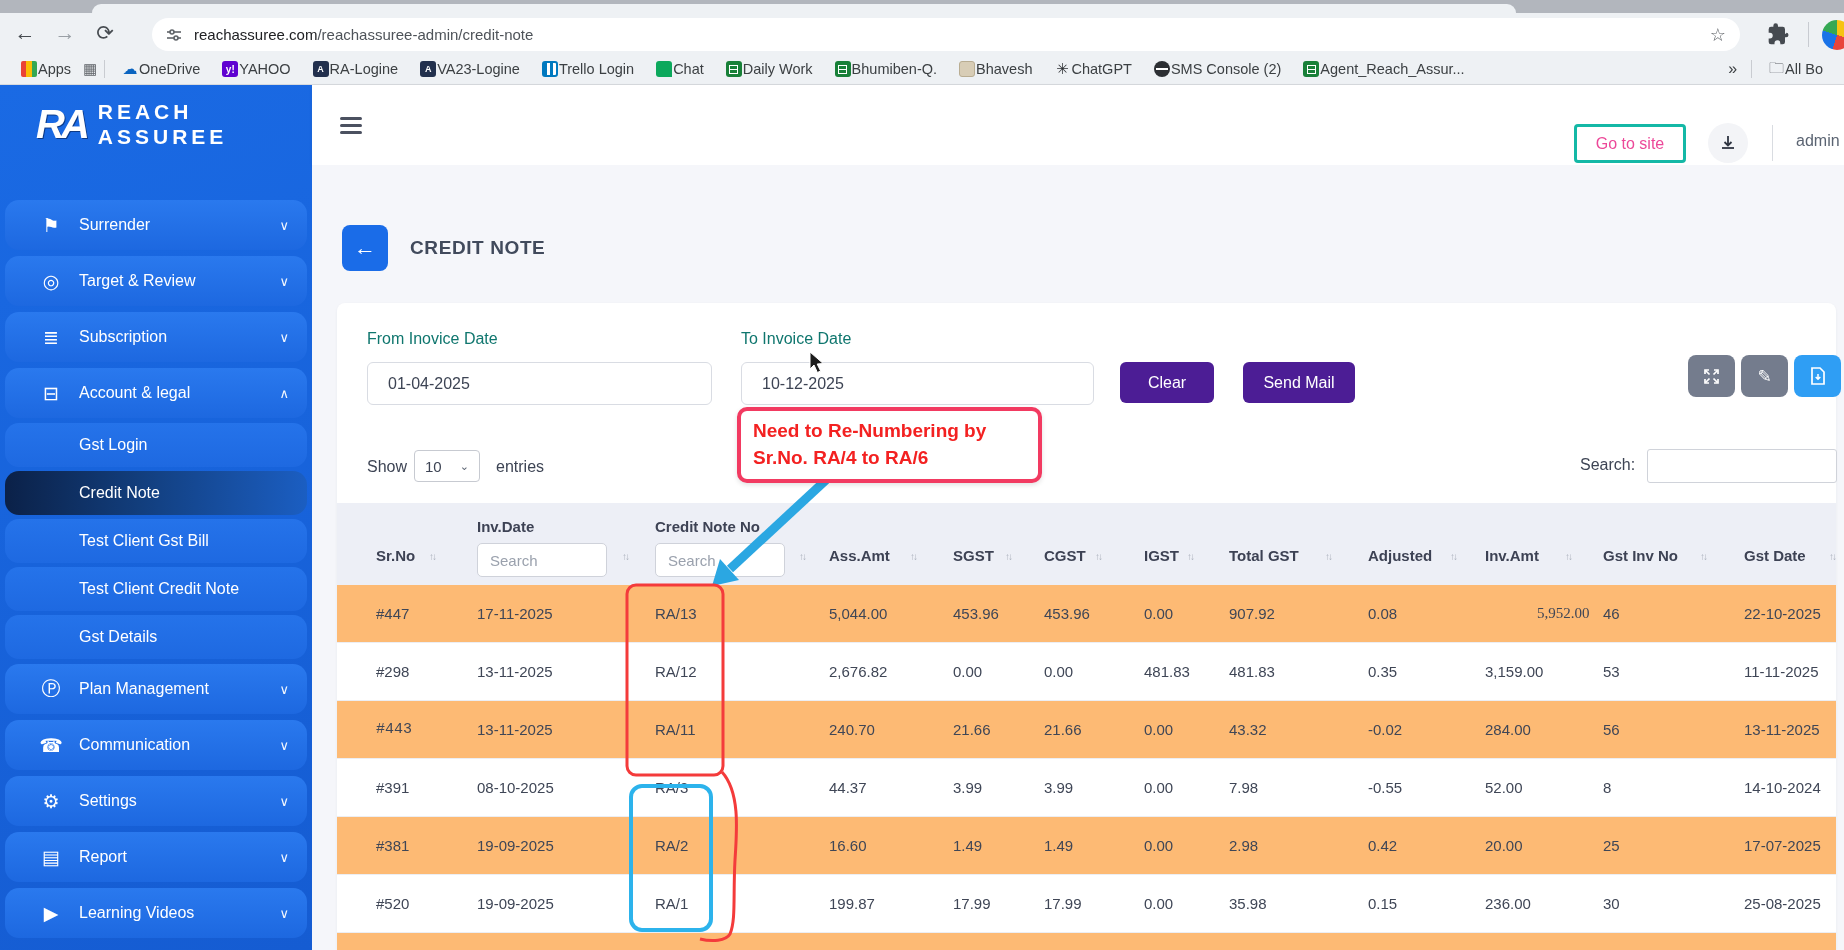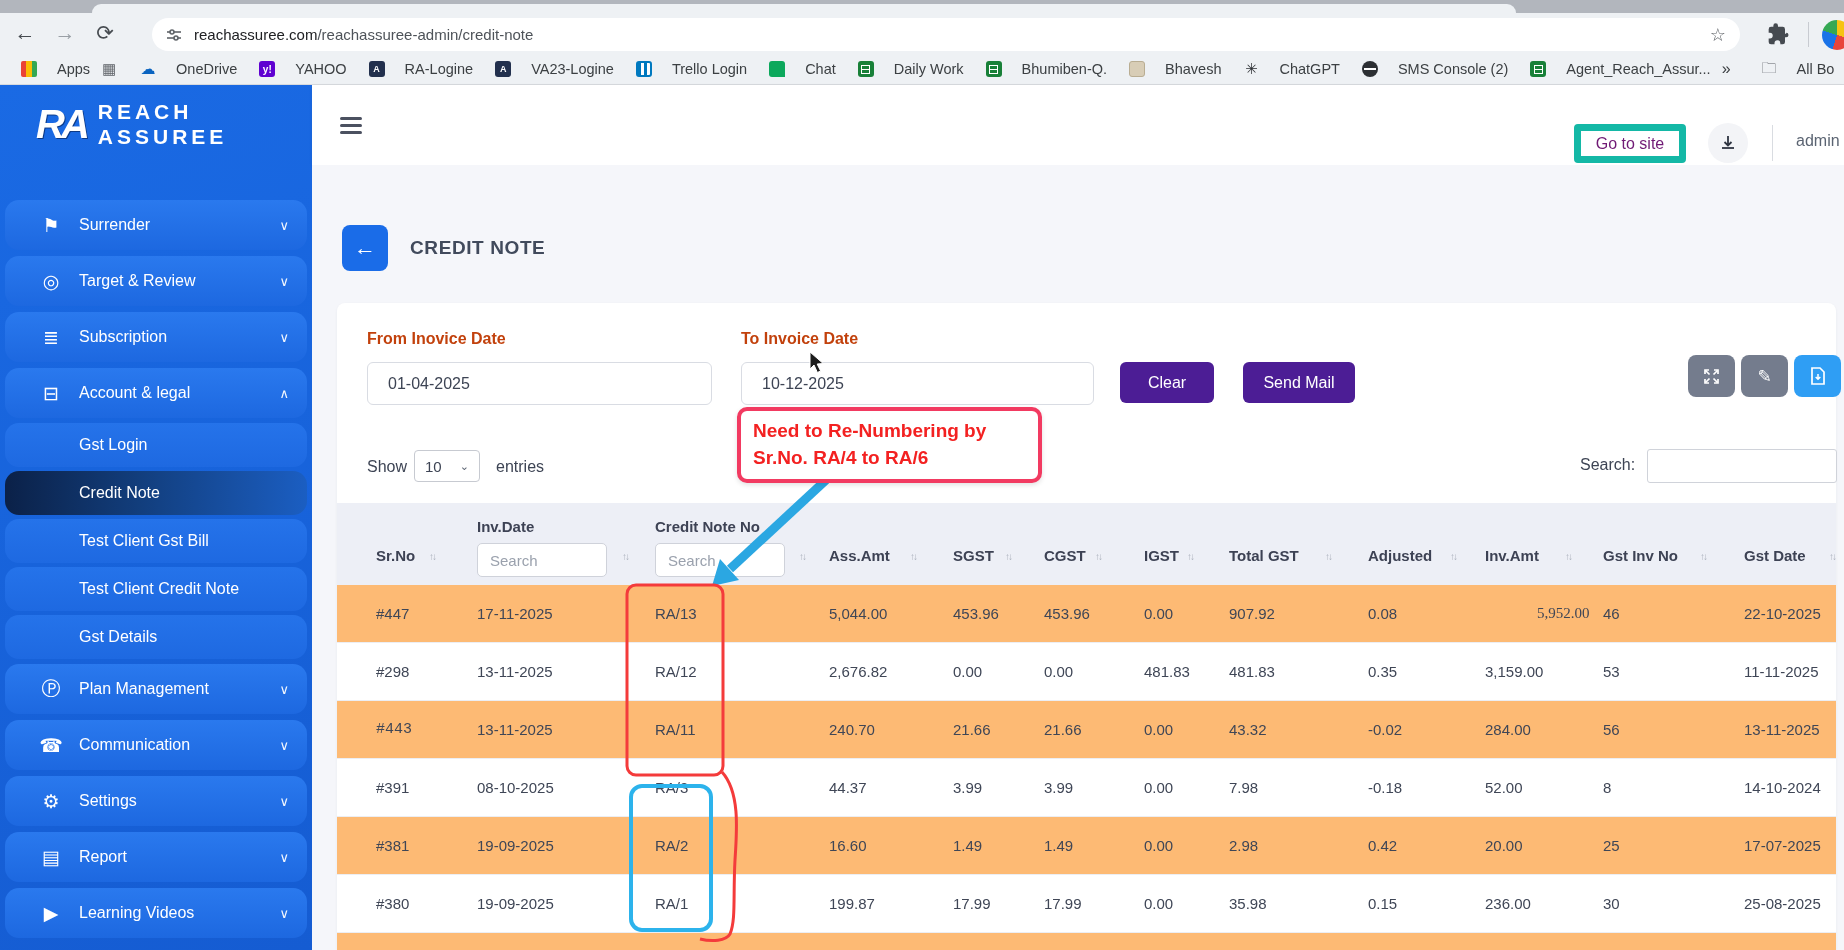--- a/index.html
+++ b/index.html
@@ -21,21 +21,21 @@
   .urltext .path { color:#4e5359; }
   .ombx-star { margin-left:auto; font-size:18px; color:#5f6368; }
   .puzzle { position:absolute; left:1764px; top:8px; width:28px; height:28px; color:#454a50; }
   .chromediv { position:absolute; left:1808px; top:9px; width:1px; height:25px; background:#c8cbd1; }
   .avatar { position:absolute; left:1822px; top:7px; width:30px; height:30px; border-radius:50%;
             background:conic-gradient(#f6c312 0 30%, #e8453c 30% 55%, #1a73e8 55% 80%, #34a853 80% 100%); }
 
   .bookmarks { position:absolute; left:0; top:54px; width:1844px; height:31px; background:#eef1f4;
                border-bottom:1px solid #d7dade; display:flex; align-items:center; padding:0 10px;
                font-size:14.5px; color:#3c4043; white-space:nowrap; overflow:hidden; }
-  .bm { display:flex; align-items:center; gap:20px; margin:0 11px; }
+  .bm { display:flex; align-items:center; gap:1px; margin:0 11px; }
   .bm-label {}
   .bmdiv { width:1px; height:18px; background:#c9ccd1; margin:0 6px; }
   .bm-ico { width:16px; height:16px; display:inline-flex; align-items:center; justify-content:center;
             border-radius:3px; font-size:10px; color:#fff; flex:0 0 16px; }
   .bi-appsgrid { background:
       linear-gradient(90deg,#ea4335 33%,#fbbc04 33% 66%,#34a853 66%); border-radius:2px; }
   .bi-grid { background:transparent; color:#5f6368; font-size:15px; }
   .bi-onedrive { background:transparent; color:#0a64c0; font-size:15px; }
   .bi-yahoo { background:#5f01d1; font-weight:bold; }
   .bi-ra { background:#22304d; font-weight:bold; font-size:9px; }
@@ -69,36 +69,36 @@
   .sb-label { flex:1; padding-left:0; }
   .sb-item.sub .sb-label { padding-left:40px; }
   .sb-chev { font-size:13px; opacity:.95; }
 
   
   .appheader { position:absolute; left:312px; top:85px; width:1532px; height:80px; background:#fff;
                box-shadow:0 1px 3px rgba(40,50,70,.08); }
   .hamburger { position:absolute; left:28px; top:28px; width:22px; cursor:pointer; }
   .hamburger div { height:3px; background:#4b5160; margin:4px 0; border-radius:2px; }
   .goto-btn { position:absolute; left:1262px; top:39px; width:112px; height:39px; background:#fff;
-              border:7px solid #14b8a6; border-radius:4px; color:#701a75; font-size:16px; }
+              border:3px solid #14b8a6; border-radius:4px; color:#ec4899; font-size:16px; }
   .dl-circle { position:absolute; left:1396px; top:38px; width:40px; height:40px; border-radius:50%;
                background:#f3f4f7; display:flex; align-items:center; justify-content:center; color:#2f3542; }
   .hdr-div { position:absolute; left:1460px; top:40px; width:1px; height:36px; background:#d9dce1; }
   .admin-label { position:absolute; left:1484px; top:47px; font-size:16px; color:#5b6472; }
 
   
   .content { position:absolute; left:312px; top:165px; width:1532px; height:785px; background:#f5f6fa; }
   .back-btn { position:absolute; left:342px; top:225px; width:46px; height:46px; border:none;
               background:#1a6ce8; border-radius:8px; color:#fff; font-size:22px; }
   .page-title { position:absolute; left:410px; top:237px; font-size:19px; font-weight:bold;
                 color:#414a5c; letter-spacing:.6px; }
   .card { position:absolute; left:337px; top:303px; width:1499px; height:647px; background:#fff;
           border-radius:8px 8px 0 0; box-shadow:0 1px 3px rgba(40,50,70,.06); }
 
-  .flabel { position:absolute; font-size:16px; font-weight:bold; color:#c2410c; }
+  .flabel { position:absolute; font-size:16px; font-weight:normal; color:#0f766e; }
   .finput { position:absolute; height:43px; border:1px solid #d9dce3; border-radius:6px; background:#fff;
             font-size:16px; color:#3d4454; padding:0 20px; font-family:inherit; }
   .btn-blue { position:absolute; height:41px; border:none; border-radius:6px; background:#4c1d95;
               color:#fff; font-size:16px; padding:0 18px; }
   .tool-btn { position:absolute; top:355px; width:47px; height:42px; border:none; border-radius:8px;
               color:#fff; display:flex; align-items:center; justify-content:center; }
   .tool-grey { background:#747c8d; }
   .tool-blue { background:#2f9ef4; }
 
   .show-label, .entries-label, .search-label { position:absolute; font-size:16px; color:#3d4454; }
@@ -428,41 +428,41 @@
     </div>
     <div class="trow" style="top: 759px;">
       <div class="td" style="left: 39px;">#391</div>
       <div class="td" style="left: 140px;">08-10-2025</div>
       <div class="td" style="left: 318px;">RA/3</div>
       <div class="td" style="left: 492px;">44.37</div>
       <div class="td" style="left: 616px;">3.99</div>
       <div class="td" style="left: 707px;">3.99</div>
       <div class="td" style="left: 807px;">0.00</div>
       <div class="td" style="left: 892px;">7.98</div>
-      <div class="td" style="left: 1031px;">-0.18</div>
+      <div class="td" style="left: 1031px;">-0.55</div>
       <div class="td" style="left: 1148px;">52.00</div>
       <div class="td" style="left: 1266px;">8</div>
       <div class="td" style="left: 1407px;">14-10-2024</div>
     </div>
     <div class="trow alt" style="top: 817px;">
       <div class="td" style="left: 39px;">#381</div>
       <div class="td" style="left: 140px;">19-09-2025</div>
       <div class="td" style="left: 318px;">RA/2</div>
       <div class="td" style="left: 492px;">16.60</div>
       <div class="td" style="left: 616px;">1.49</div>
       <div class="td" style="left: 707px;">1.49</div>
       <div class="td" style="left: 807px;">0.00</div>
       <div class="td" style="left: 892px;">2.98</div>
       <div class="td" style="left: 1031px;">0.42</div>
       <div class="td" style="left: 1148px;">20.00</div>
       <div class="td" style="left: 1266px;">25</div>
       <div class="td" style="left: 1407px;">17-07-2025</div>
     </div>
     <div class="trow" style="top: 875px;">
-      <div class="td" style="left: 39px;">#380</div>
+      <div class="td" style="left: 39px;">#520</div>
       <div class="td" style="left: 140px;">19-09-2025</div>
       <div class="td" style="left: 318px;">RA/1</div>
       <div class="td" style="left: 492px;">199.87</div>
       <div class="td" style="left: 616px;">17.99</div>
       <div class="td" style="left: 707px;">17.99</div>
       <div class="td" style="left: 807px;">0.00</div>
       <div class="td" style="left: 892px;">35.98</div>
       <div class="td" style="left: 1031px;">0.15</div>
       <div class="td" style="left: 1148px;">236.00</div>
       <div class="td" style="left: 1266px;">30</div>

